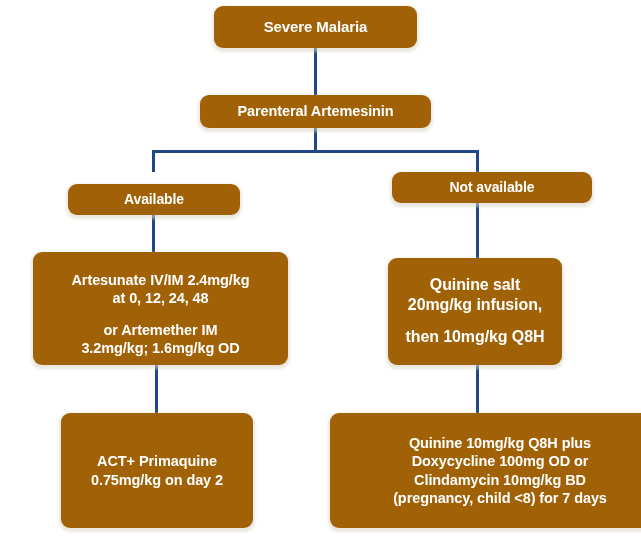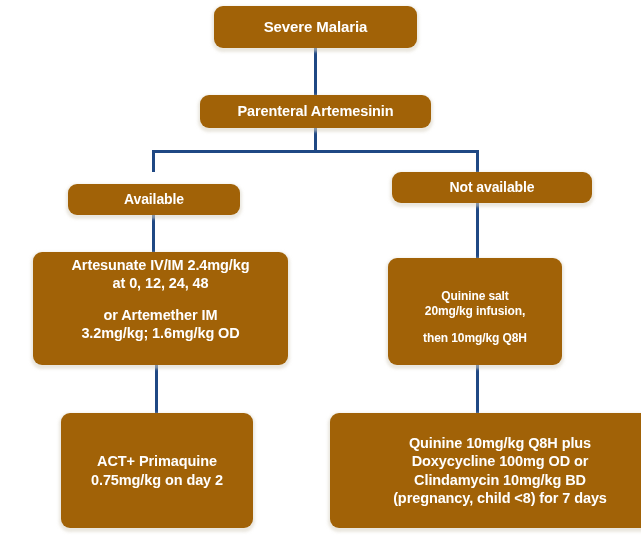--- a/index.html
+++ b/index.html
@@ -45,22 +45,22 @@
     z-index: 1;
   }
   .conn.v { width: 3px; }
   .conn.h { height: 3px; }
 
   
   #node-severe-malaria      { left: 214px; top: 6px;   width: 203px; height: 42px;  font-size: 15px; }
   #node-parenteral          { left: 200px; top: 95px;  width: 231px; height: 33px;  font-size: 14.5px; }
   #node-available           { left: 68px;  top: 172px; width: 172px; height: 31px;  font-size: 14px; margin-top: 12px; }
   #node-not-available       { left: 392px; top: 172px; width: 200px; height: 31px;  font-size: 14px; }
-  #node-artesunate          { left: 33px;  top: 252px; width: 255px; height: 113px; font-size: 14.5px; padding-top: 4px; }
-  #node-quinine-salt        { left: 388px; top: 258px; width: 174px; height: 107px; font-size: 12px; padding-top: 31px; justify-content: flex-end; }
+  #node-artesunate          { left: 33px;  top: 252px; width: 255px; height: 113px; font-size: 14.5px; padding-top: 19px; }
+  #node-quinine-salt        { left: 388px; top: 258px; width: 174px; height: 107px; font-size: 16px; padding-top: 17px; justify-content: flex-end; }
   #node-act-primaquine      { left: 61px;  top: 413px; width: 192px; height: 115px; font-size: 14.5px; }
   #node-quinine-doxycycline { left: 330px; top: 413px; width: 340px; height: 115px; font-size: 14.5px; }
 </style>
 </head>
 <body>
 
 <div id="flow-root">
 
   <div class="conn v" style="left:314px; top:48px; height:47px;"></div>
 

